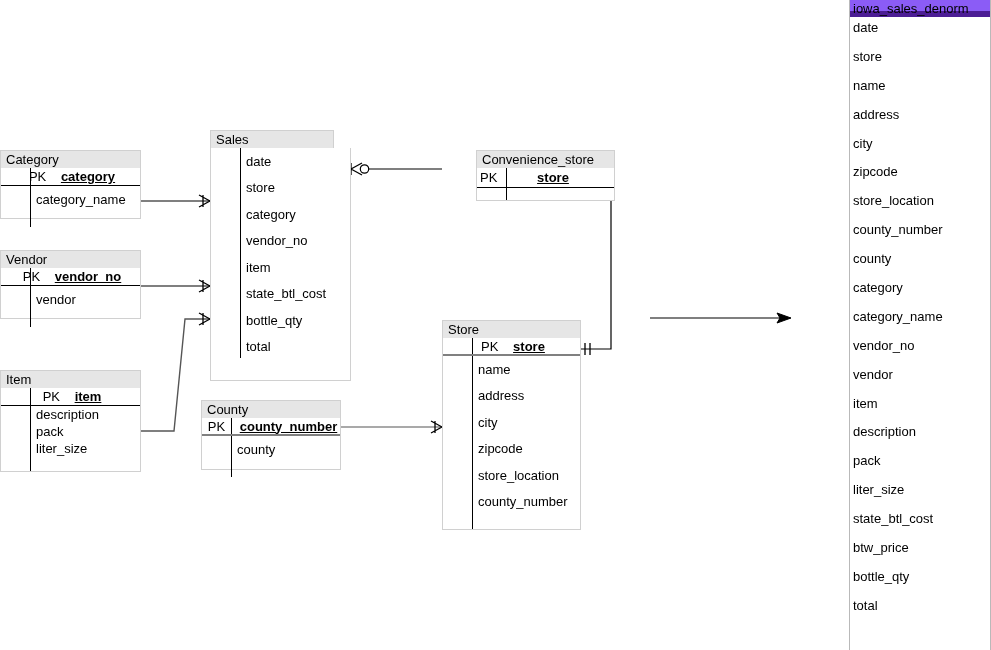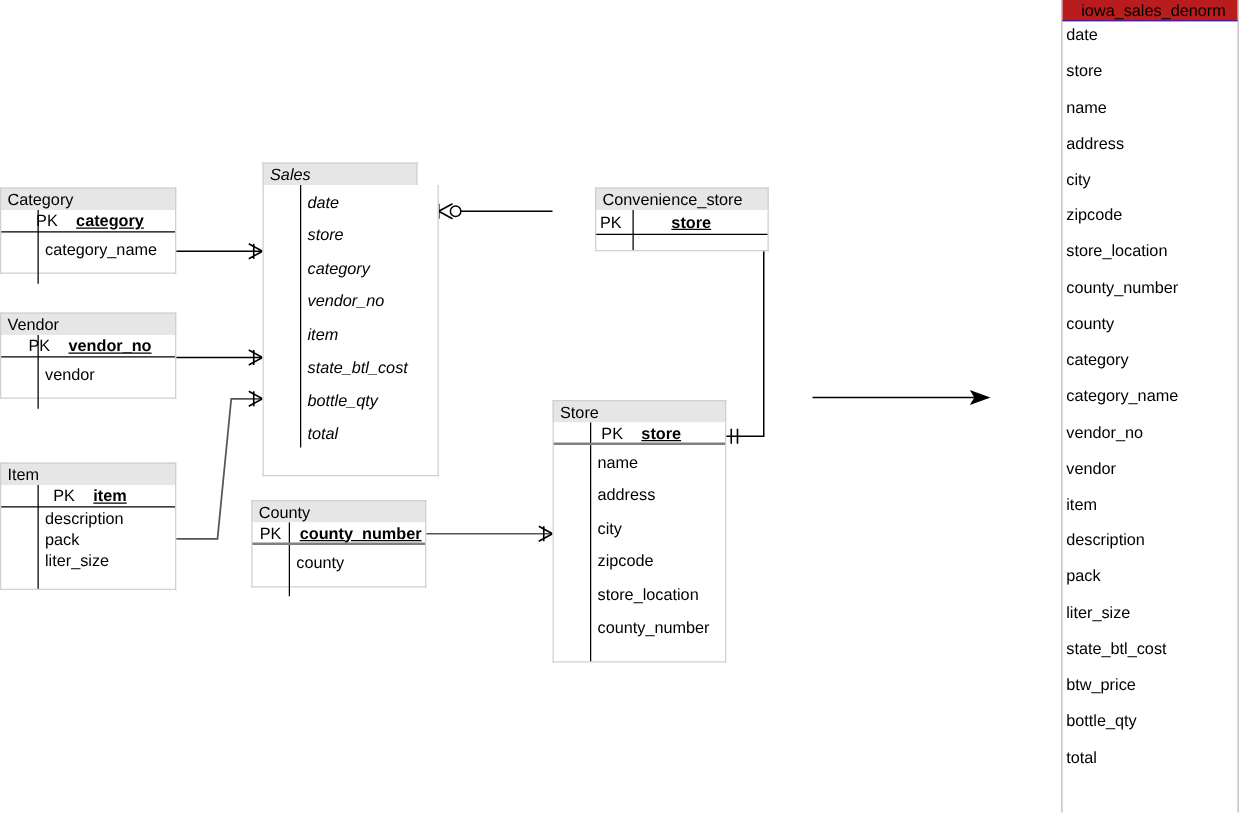--- a/index.html
+++ b/index.html
@@ -119,23 +119,23 @@
     height: 650px;
     box-sizing: border-box;
     border-left: 1px solid #b9b9b9;
     border-right: 1px solid #b9b9b9;
     background: #ffffff;
   }
   #denorm-title {
     box-sizing: border-box;
     height: 17px;
     line-height: 17px;
-    background: #b91c1c;
-    border-bottom: 1px solid #4c1d95;
-    padding-left: 15px;
+    background: #8b5cf6;
+    border-bottom: 6px solid #4c1d95;
+    padding-left: 3px;
     font-size: 13px;
     white-space: nowrap;
   }
   .denorm-row {
     box-sizing: border-box;
     height: 28.9px;
     line-height: 20px;
     padding-left: 3px;
     padding-top: 1px;
     font-size: 13px;
@@ -247,21 +247,21 @@
         </div>
         <div class="row compact">
           <span class="keycol"></span>
           <span class="namecol">liter_size</span>
         </div>
         <div class="row spacer"></div>
       </div>
     </div>
   </div>
 
-  <div style="position:absolute; left:210px; top:130px; width:124px;font-style:italic;">
+  <div style="position:absolute; left:210px; top:130px; width:124px;">
     <div class="entity-title">Sales</div>
     <div class="entity" style="position:relative; width:141px; height:233px;">
       <div class="entity-body">
         <div class="gutter-rule short"></div>
         <div class="row tall">
           <span class="keycol"></span>
           <span class="namecol">date</span>
         </div>
         <div class="row tall">
           <span class="keycol"></span>

